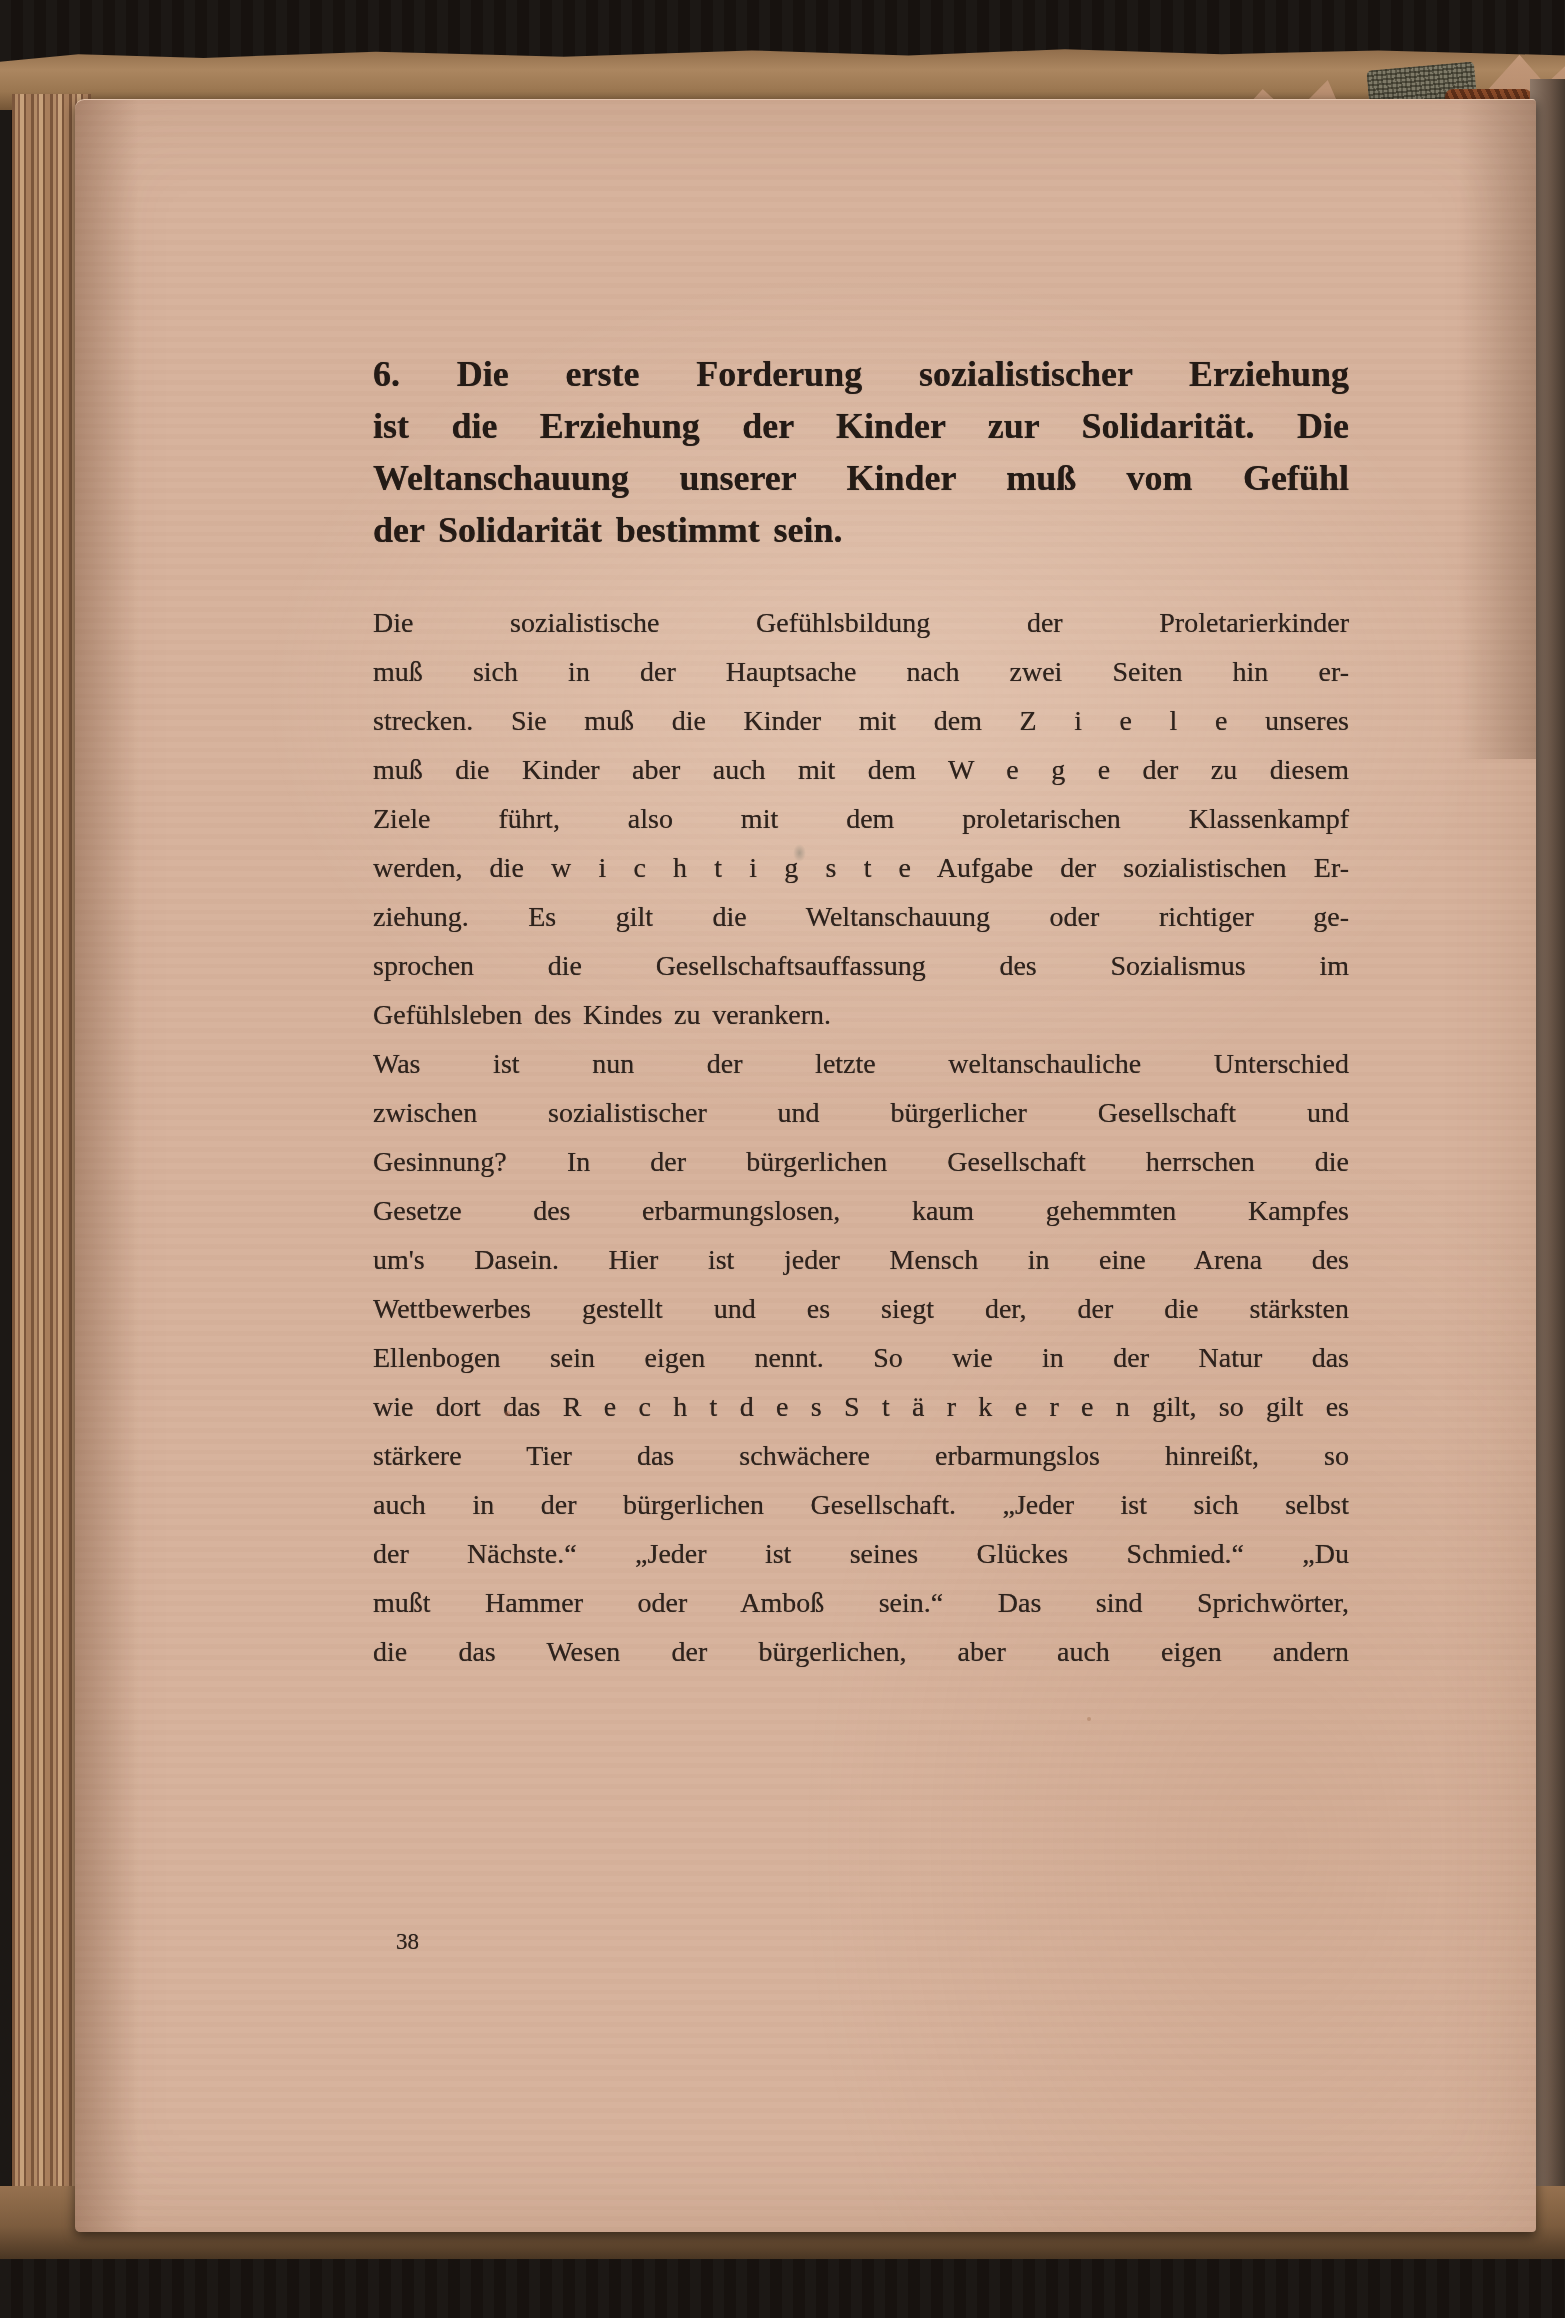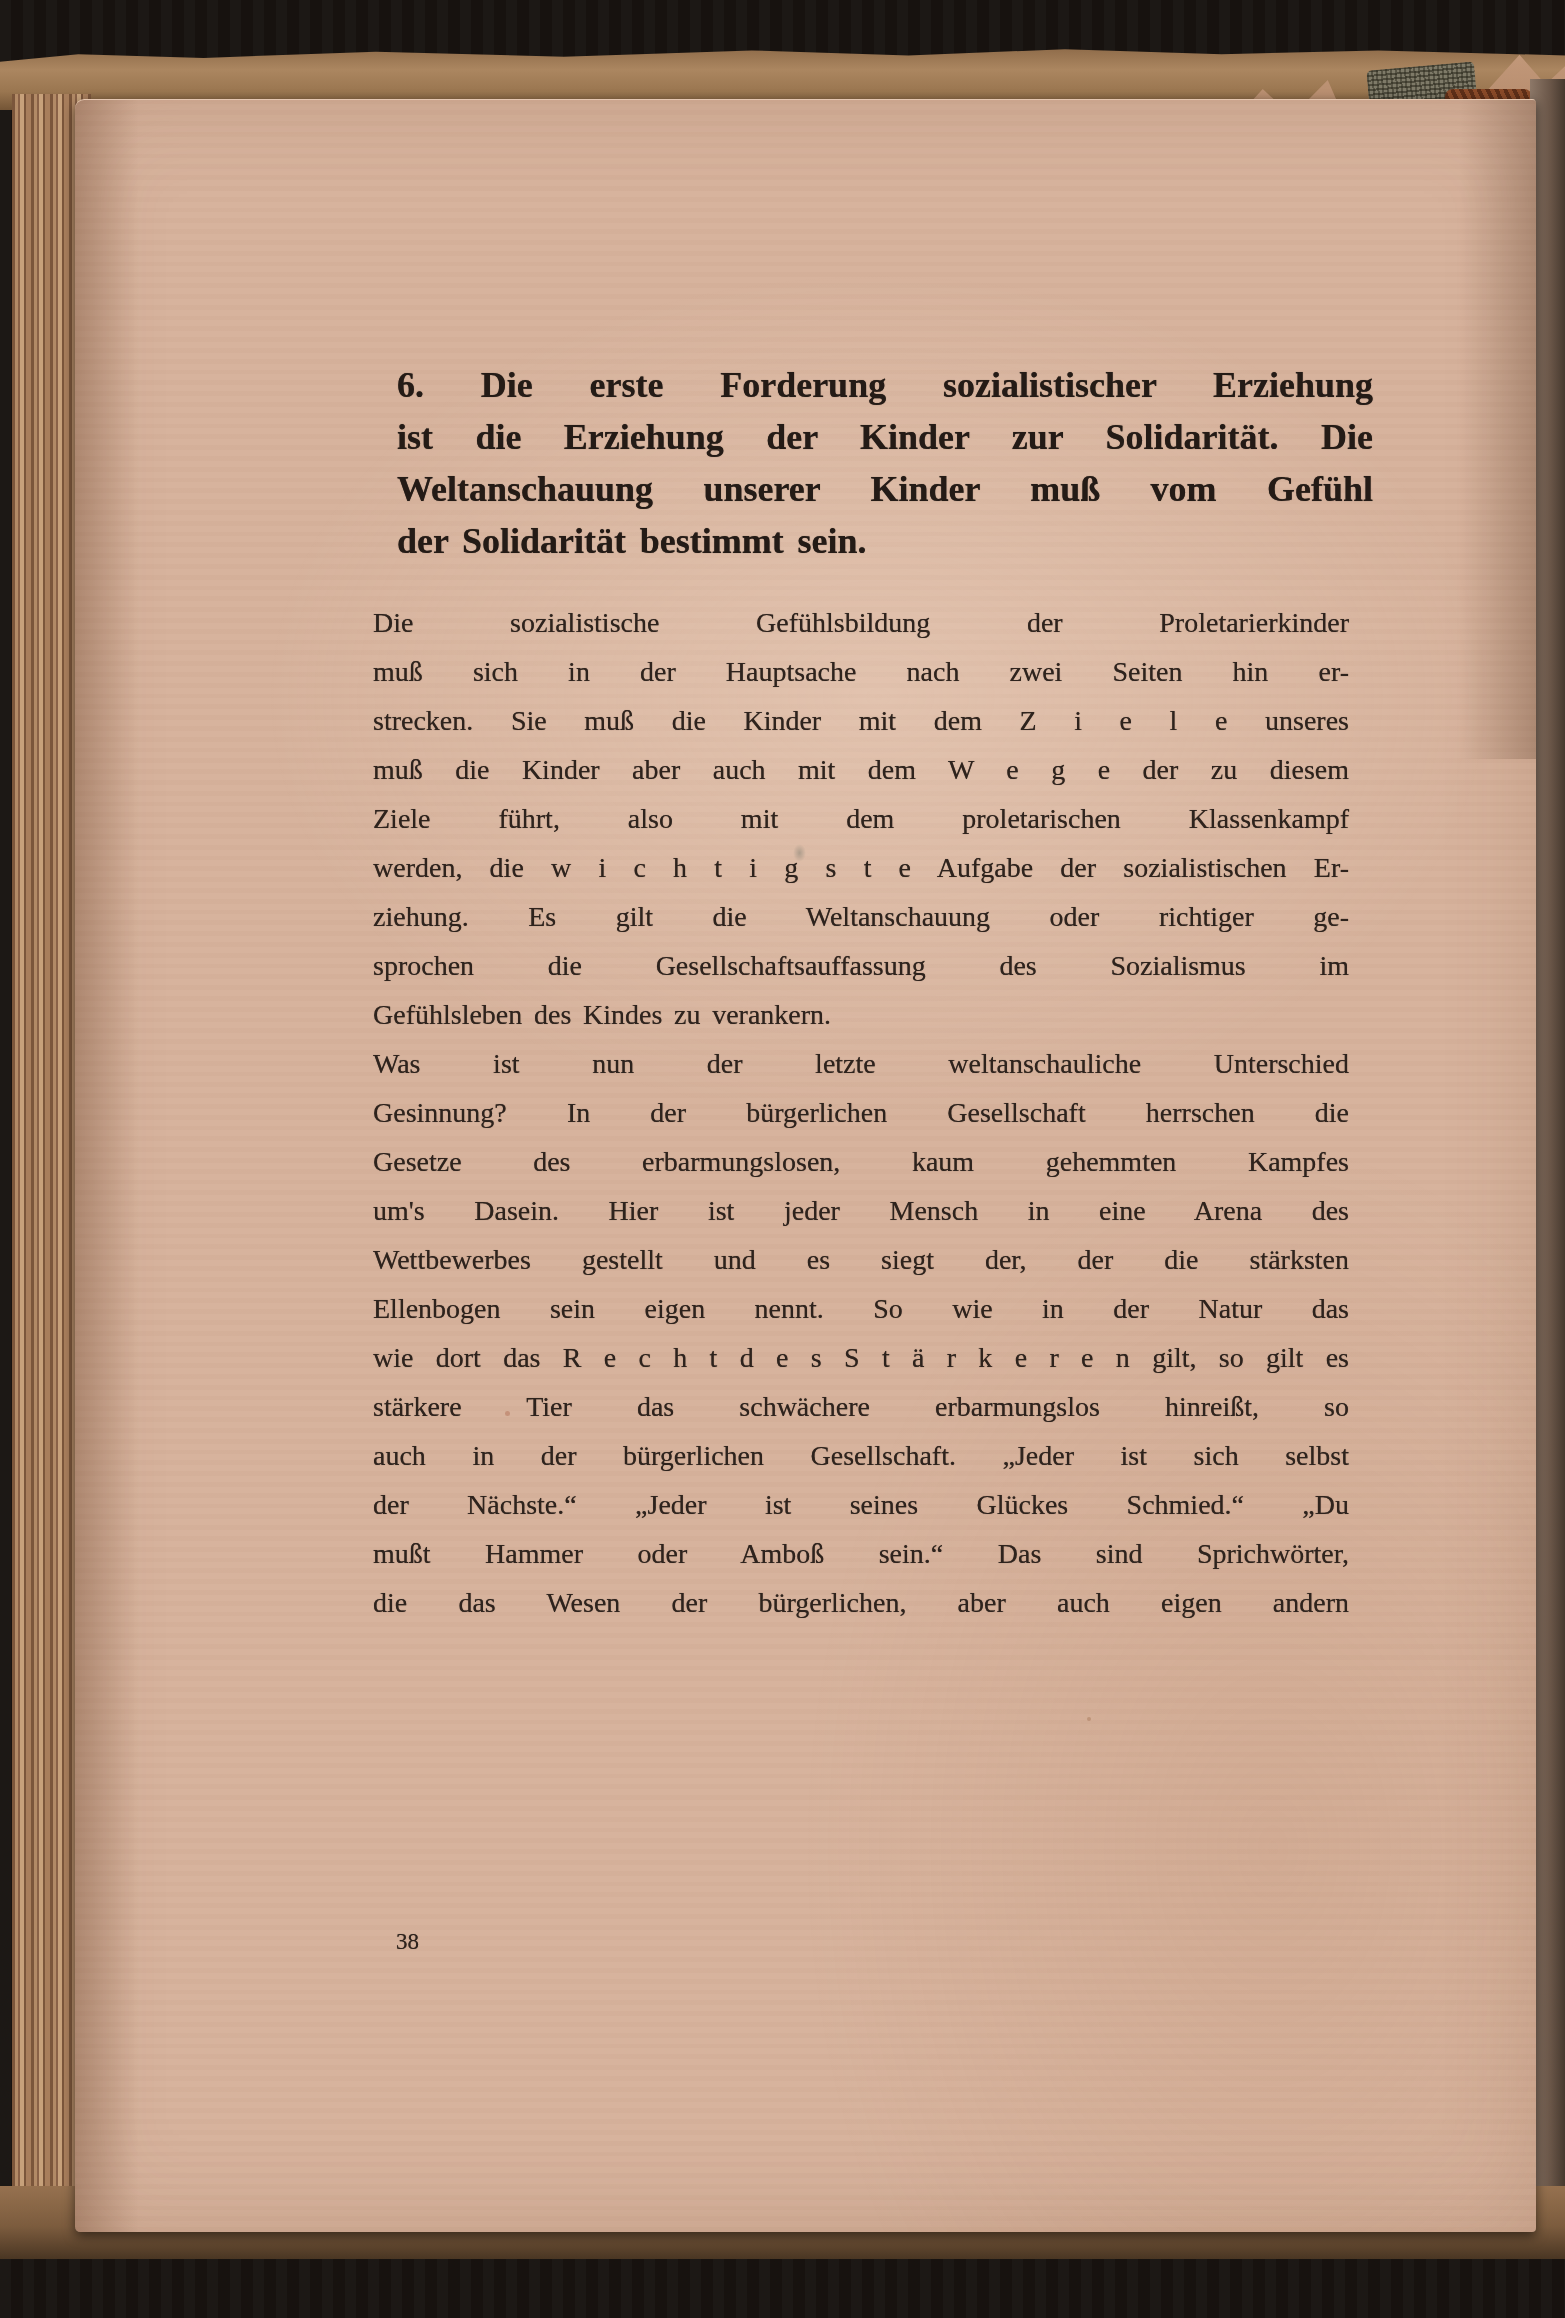--- a/index.html
+++ b/index.html
@@ -66,23 +66,23 @@
     content:""; position:absolute; left:0; top:0; bottom:0; width:64px;
     border-radius:inherit;
     background:linear-gradient(90deg, rgba(100,60,35,.30), rgba(100,60,35,0));
   }
   .page::after { 
     content:""; position:absolute; right:0; top:0; width:77px; height:659px;
     background:linear-gradient(270deg, rgba(88,58,38,.28), rgba(88,58,38,0));
   }
   
   .heading {
-    position:absolute; left:298px; top:259px; width:976px;
+    position:absolute; left:298px; top:248px; width:976px;
     font-size:36px; font-weight:bold; line-height:52px;
-    color:#241b16; text-shadow:0 0 0.7px rgba(36,27,22,.8);margin-left:24px;
+    color:#241b16; text-shadow:0 0 0.7px rgba(36,27,22,.8);
   }
   .body-text {
     position:absolute; left:298px; top:498px; width:976px;
     font-size:28px; line-height:49px;
     color:#2e231d; text-shadow:0 0 0.7px rgba(46,35,29,.7);
   }
   .line { text-align:justify; text-align-last:justify; word-spacing:4.7px; }
   .line.last { text-align-last:left; }
   .pageno {
     position:absolute; left:321px; top:1829px;
@@ -130,20 +130,21 @@
         <div class="line">Ziele führt, also mit dem proletarischen Klassenkampf</div>
       </div>
       <div>
         <div class="line">werden, die w i c h t i g s t e Aufgabe der sozialistischen Er-</div>
         <div class="line">ziehung. Es gilt die Weltanschauung oder richtiger ge-</div>
         <div class="line">sprochen die Gesellschaftsauffassung des Sozialismus im</div>
         <div class="line last">Gefühlsleben des Kindes zu verankern.</div>
       </div>
       <div>
         <div class="line">Was ist nun der letzte weltanschauliche Unterschied</div>
+        <div class="line">zwischen sozialistischer und bürgerlicher Gesellschaft und</div>
         <div class="line">Gesinnung? In der bürgerlichen Gesellschaft herrschen die</div>
         <div class="line">Gesetze des erbarmungslosen, kaum gehemmten Kampfes</div>
         <div class="line">um's Dasein. Hier ist jeder Mensch in eine Arena des</div>
         <div class="line">Wettbewerbes gestellt und es siegt der, der die stärksten</div>
         <div class="line">Ellenbogen sein eigen nennt. So wie in der Natur das</div>
         <div class="line">wie dort das R e c h t d e s S t ä r k e r e n gilt, so gilt es</div>
         <div class="line">stärkere Tier das schwächere erbarmungslos hinreißt, so</div>
         <div class="line">auch in der bürgerlichen Gesellschaft. „Jeder ist sich selbst</div>
         <div class="line">der Nächste.“ „Jeder ist seines Glückes Schmied.“ „Du</div>
         <div class="line">mußt Hammer oder Amboß sein.“ Das sind Sprichwörter,</div>

